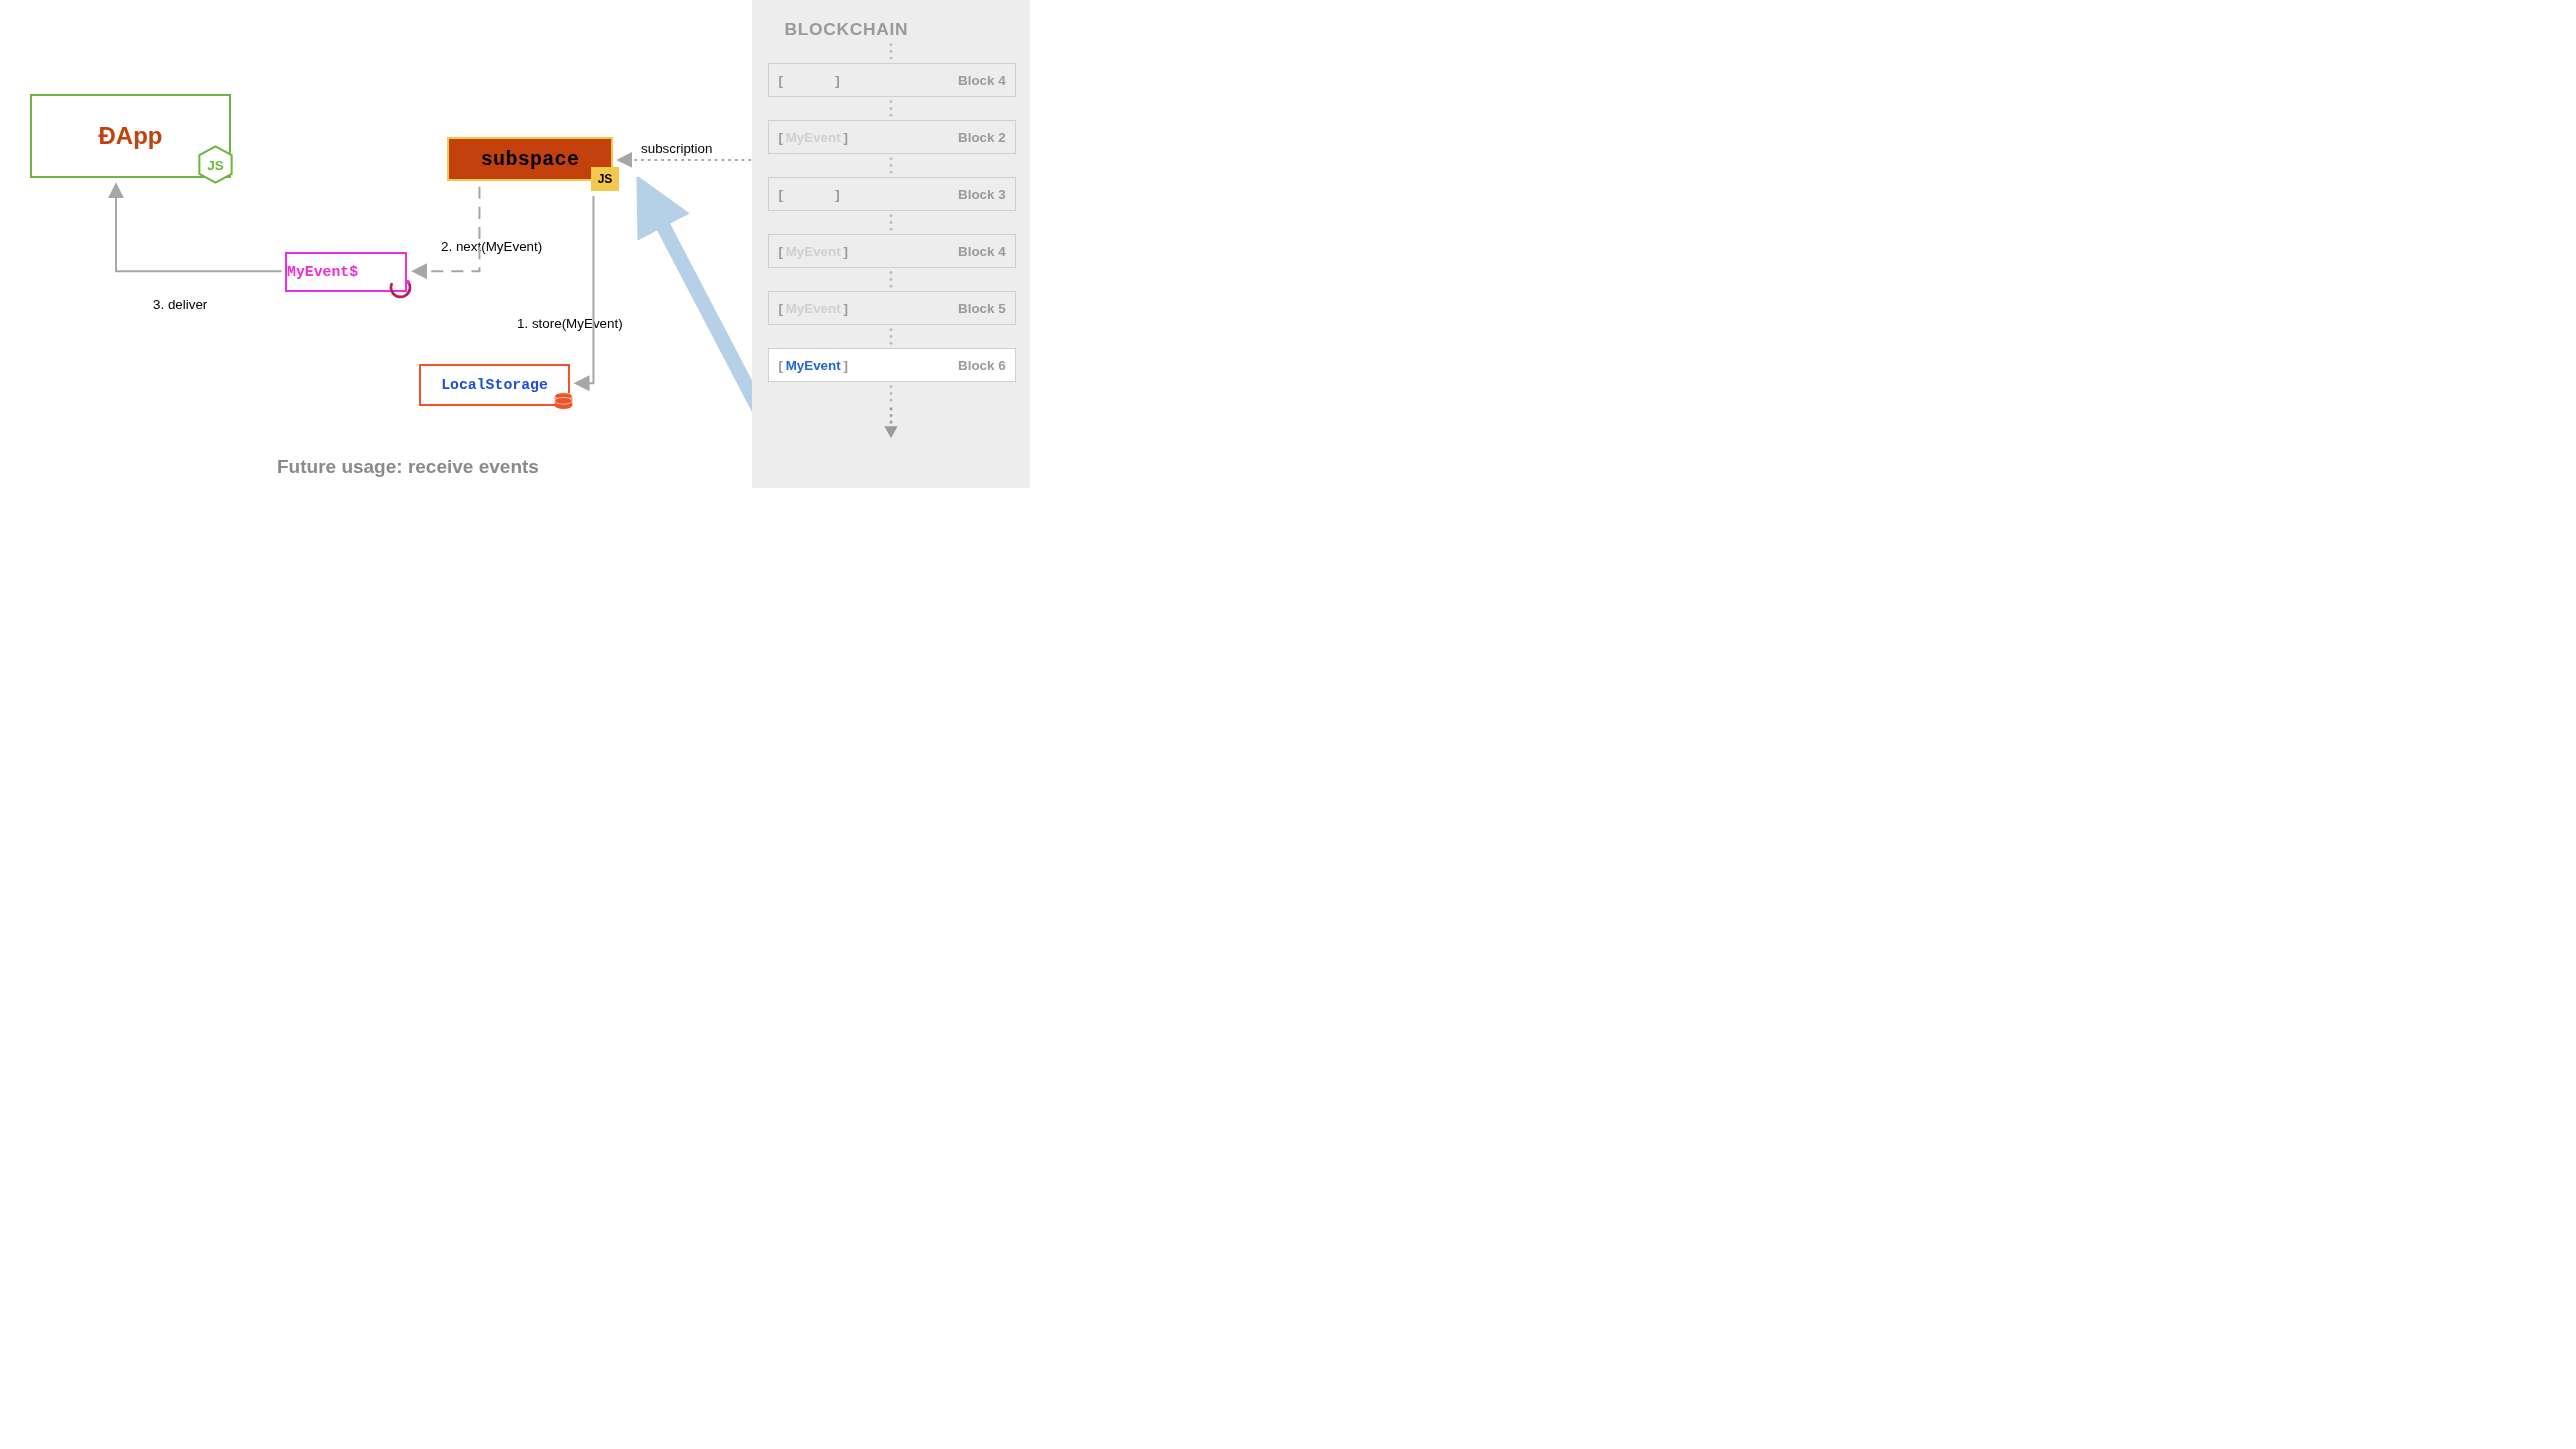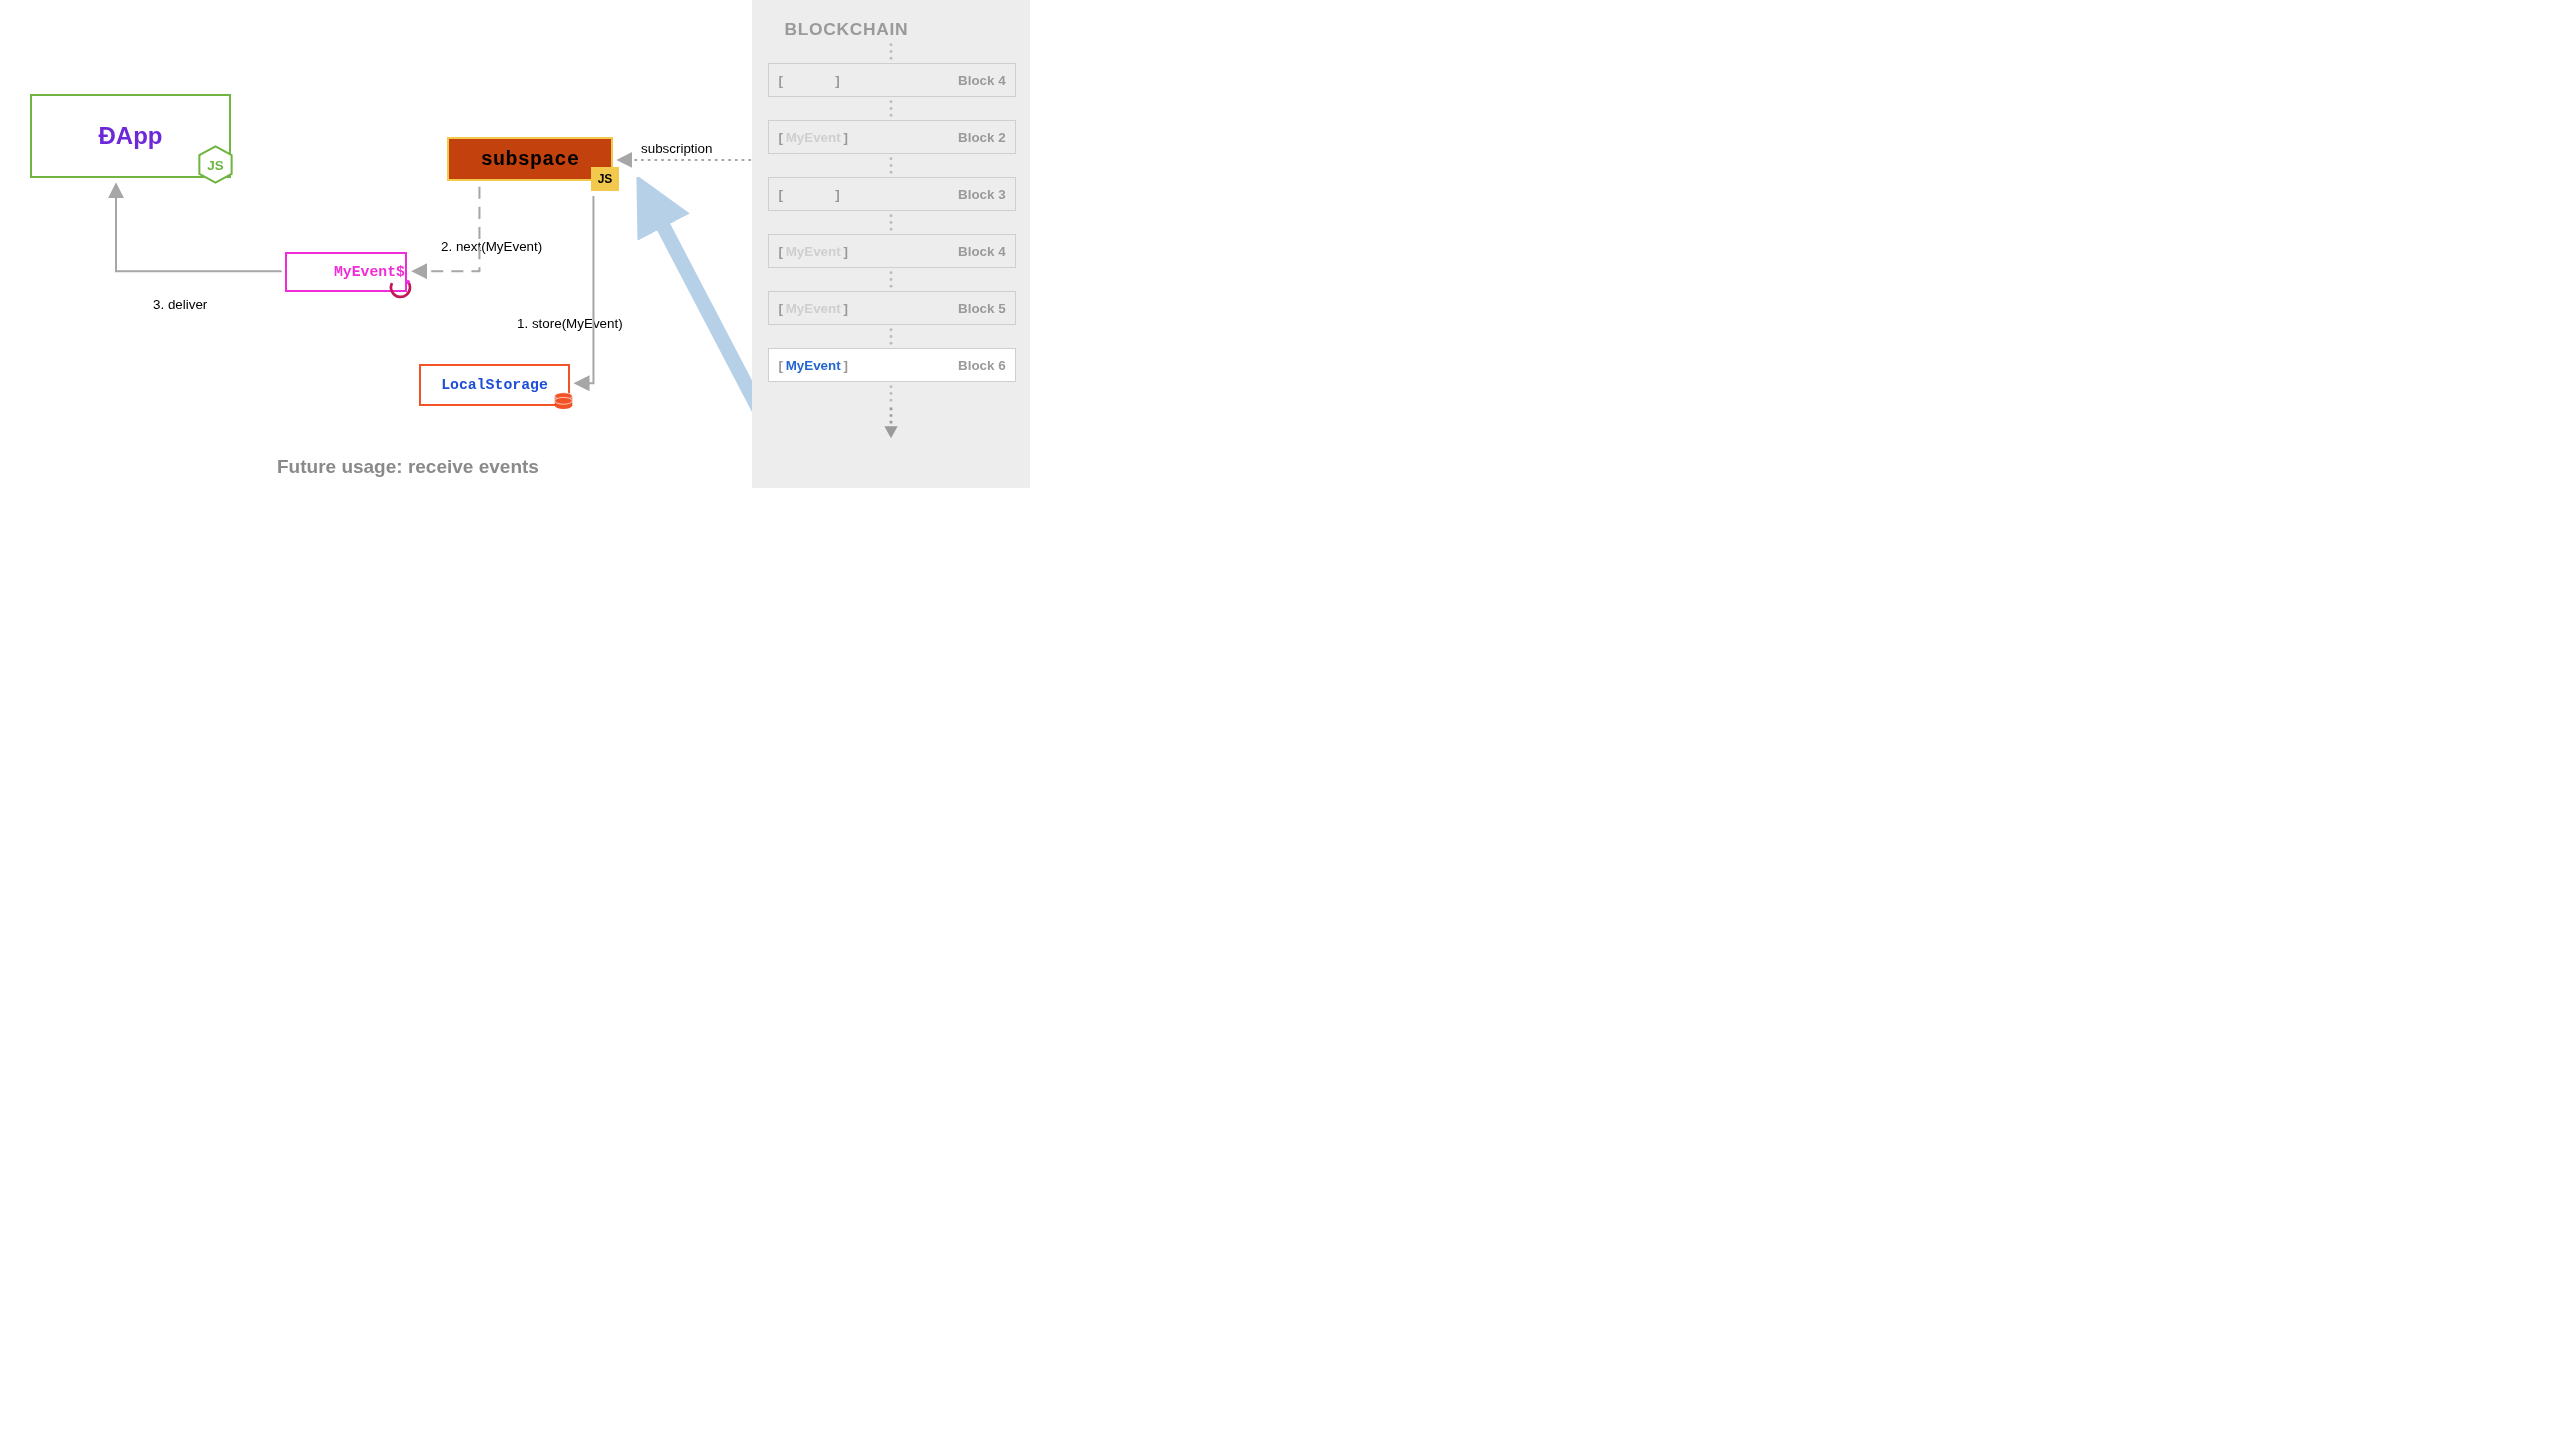--- a/index.html
+++ b/index.html
@@ -15,21 +15,21 @@
   .mono { font-family: "Courier New", Courier, monospace; font-weight: bold; }
 
   
   .dapp-box {
     position: absolute;
     left: 30px; top: 94px;
     width: 201px; height: 84px;
     border: 2px solid #6fb53f;
     display: flex; align-items: center; justify-content: center;
   }
-  .dapp-label { color: #6d28d9; font-size: 24px; font-weight: 700; }
+  .dapp-label { color: #c2410c; font-size: 24px; font-weight: 700; }
   .nodejs-icon {
     position: absolute; right: -4px; bottom: -8px;
     width: 35px; height: 39px;
   }
   .nodejs-icon svg { width: 35px; height: 39px; }
 
   
   .subspace-box {
     position: absolute;
     left: 447px; top: 137px;
@@ -47,21 +47,21 @@
     display: flex; align-items: center; justify-content: center;
     font-weight: 700; font-size: 12px; color: #000;
   }
 
   
   .myevent-box {
     position: absolute;
     left: 285px; top: 252px;
     width: 122px; height: 40px;
     border: 2px solid #ef2cd6;
-    display: flex; align-items: center; justify-content: flex-end;
+    display: flex; align-items: center; justify-content: flex-start;
   }
   .myevent-label { color: #ef2cd6; font-size: 14.8px; }
   .rxjs-icon {
     position: absolute; right: -6.7px; bottom: -9.4px;
     width: 23px; height: 23px;
   }
 
   
   .localstorage-box {
     position: absolute;

